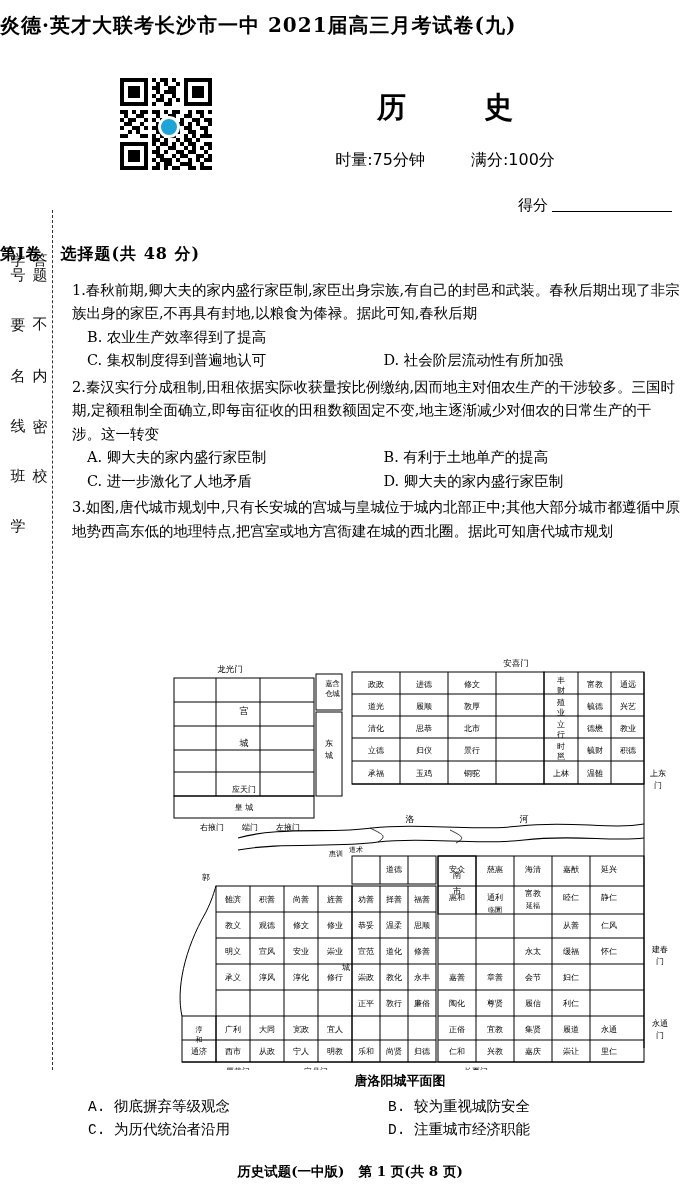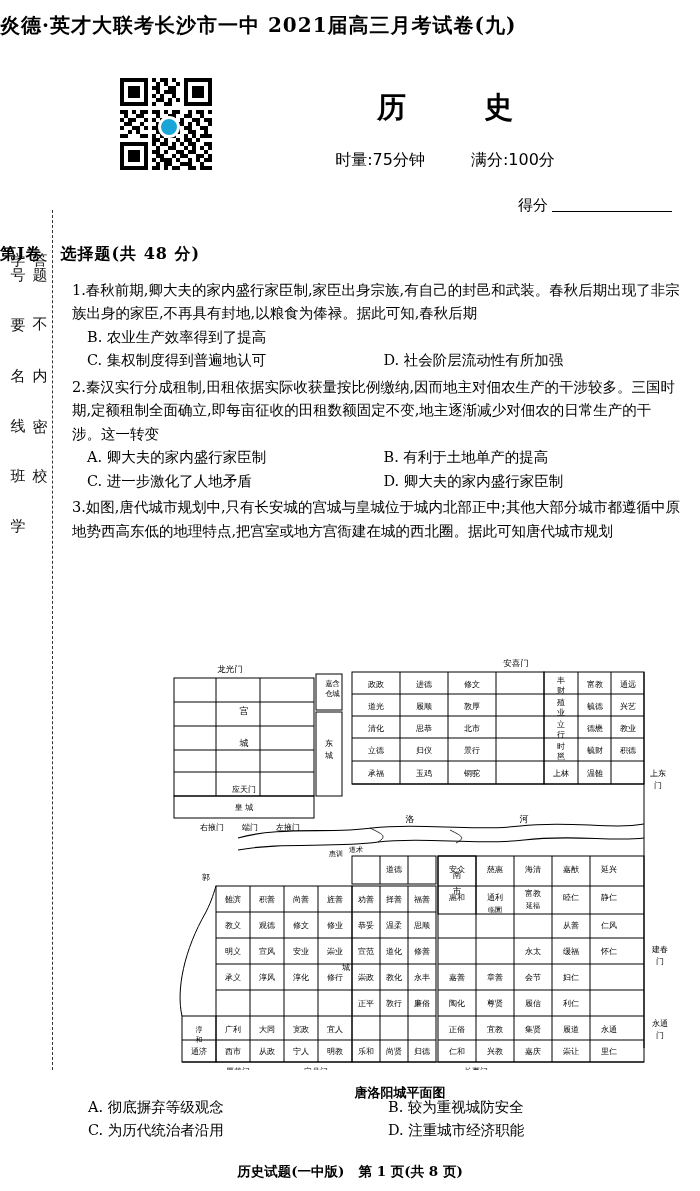--- a/index.html
+++ b/index.html
@@ -89,29 +89,29 @@
   .opts .o{width:50%;}
 
   
   .fig{
     position:absolute;left:120px;top:650px;width:560px;height:435px;
   }
   .fig svg{display:block;}
   .fig-cap{
     position:absolute;left:120px;top:1072px;width:560px;text-align:center;
     font-family:"DejaVu Serif","Liberation Serif",serif;
-    font-weight:bold;font-size:13px;margin-top:12px;
+    font-weight:bold;font-size:13px;
   }
   .q3opts{
     position:absolute;left:88px;top:1096px;width:600px;
     font-family:"DejaVu Serif","Liberation Serif",serif;
     font-size:14.5px;line-height:1.6;
   }
   .q3opts .row{display:flex;}
-  .q3opts .row .o{width:50%;}
+  .q3opts .row .o{width:50%;font-family:Liberation Mono, monospace;}
 
   .footer{
     position:absolute;left:0;right:0;bottom:10px;text-align:center;
     font-family:"DejaVu Serif","Liberation Serif",serif;
     font-size:13.5px;font-weight:bold;
   }
   .footer .sp{display:inline-block;width:14px;}
 </style>
 </head>
 <body>

